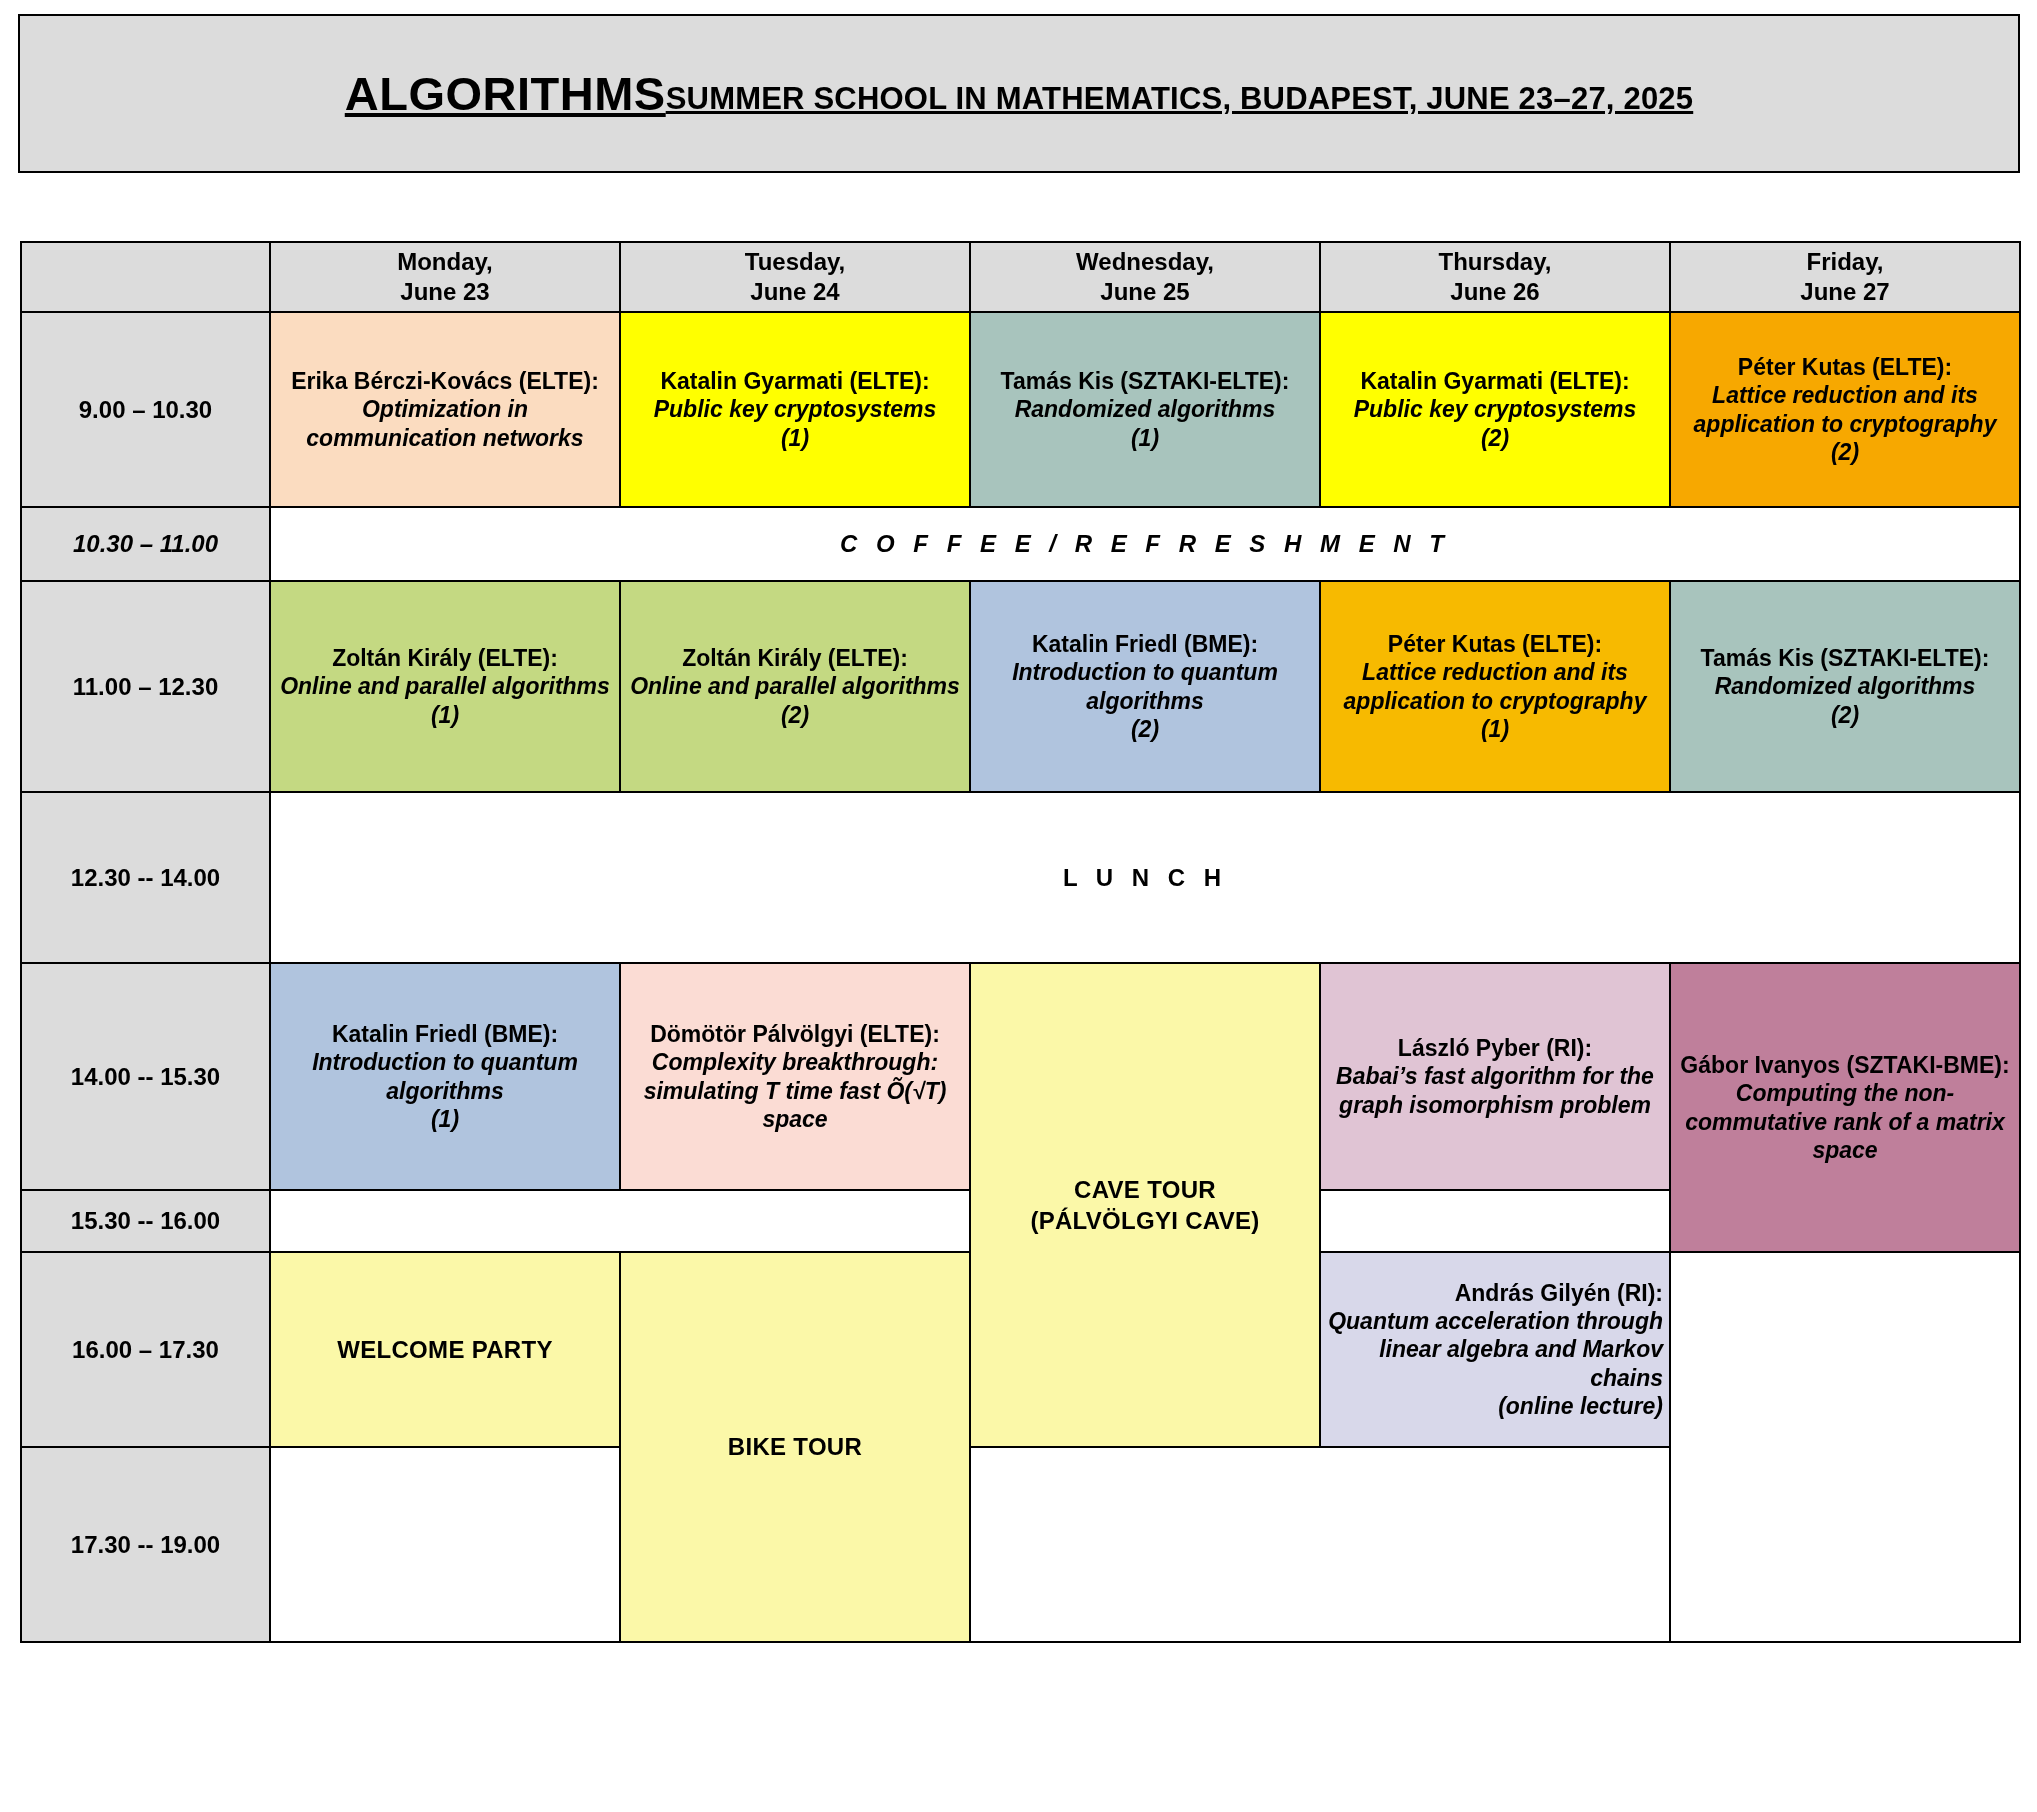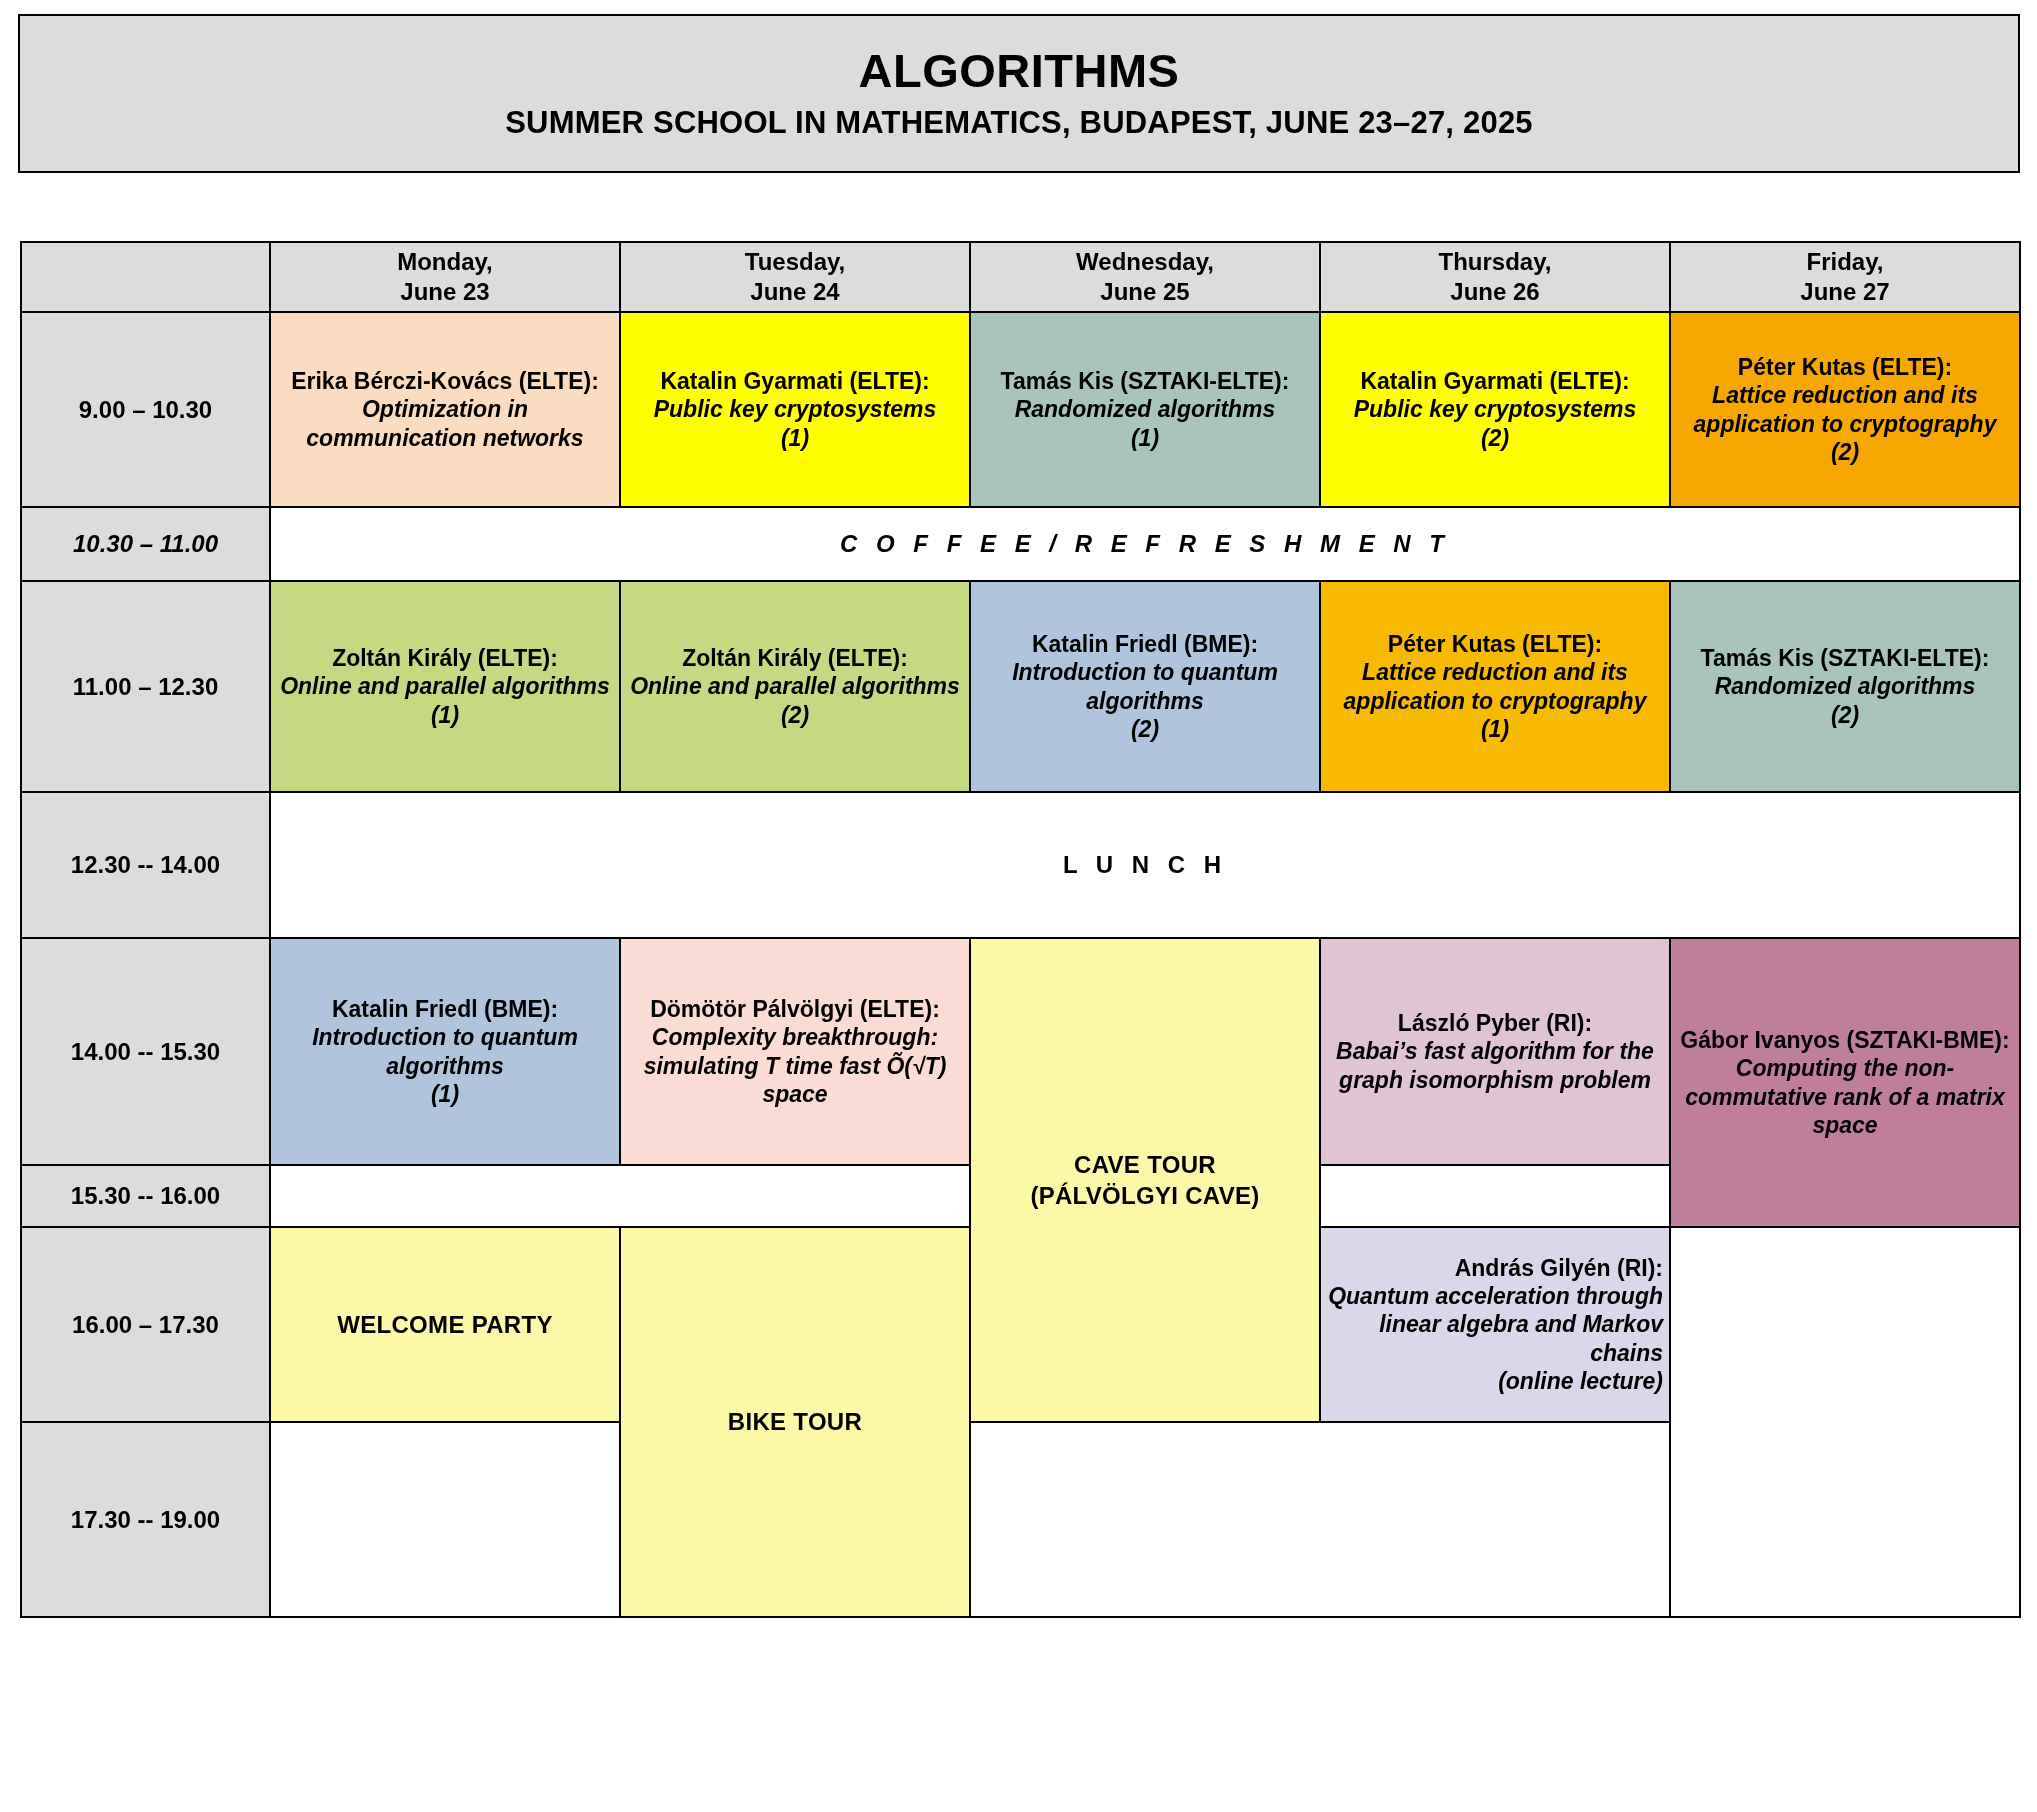--- a/index.html
+++ b/index.html
@@ -22,24 +22,25 @@
     padding: 14px 18px 0 18px;
   }
 
   
   .banner {
     border: 2px solid #000;
     background: #dcdcdc;
     height: 159px;
     box-sizing: border-box;
     display: flex;
-    flex-direction: column;
+    flex-direction: row;
     align-items: center;
     justify-content: center;
     margin: 0 0;
+    text-decoration: underline;
   }
   .banner .title {
     font-size: 47px;
     font-weight: bold;
     letter-spacing: 0.5px;
     line-height: 1.05;
   }
   .banner .subtitle {
     font-size: 31px;
     font-weight: bold;
@@ -105,21 +106,21 @@
   }
   td.break {
     background: #ffffff;
     font-size: 24px;
     font-weight: bold;
     letter-spacing: 6px;
   }
   td.empty { background: #ffffff; }
 
   .r-coffee { height: 74px; font-style: italic; }
-  .r-lunch  { height: 146px; }
+  .r-lunch  { height: 171px; }
   .r-morning1 { height: 195px; }
   .r-morning2 { height: 211px; }
   .r-after1 { height: 227px; }
   .r-break2 { height: 62px; }
   .r-after2 { height: 195px; }
   .r-evening { height: 195px; }
 </style>
 </head>
 <body>
 

